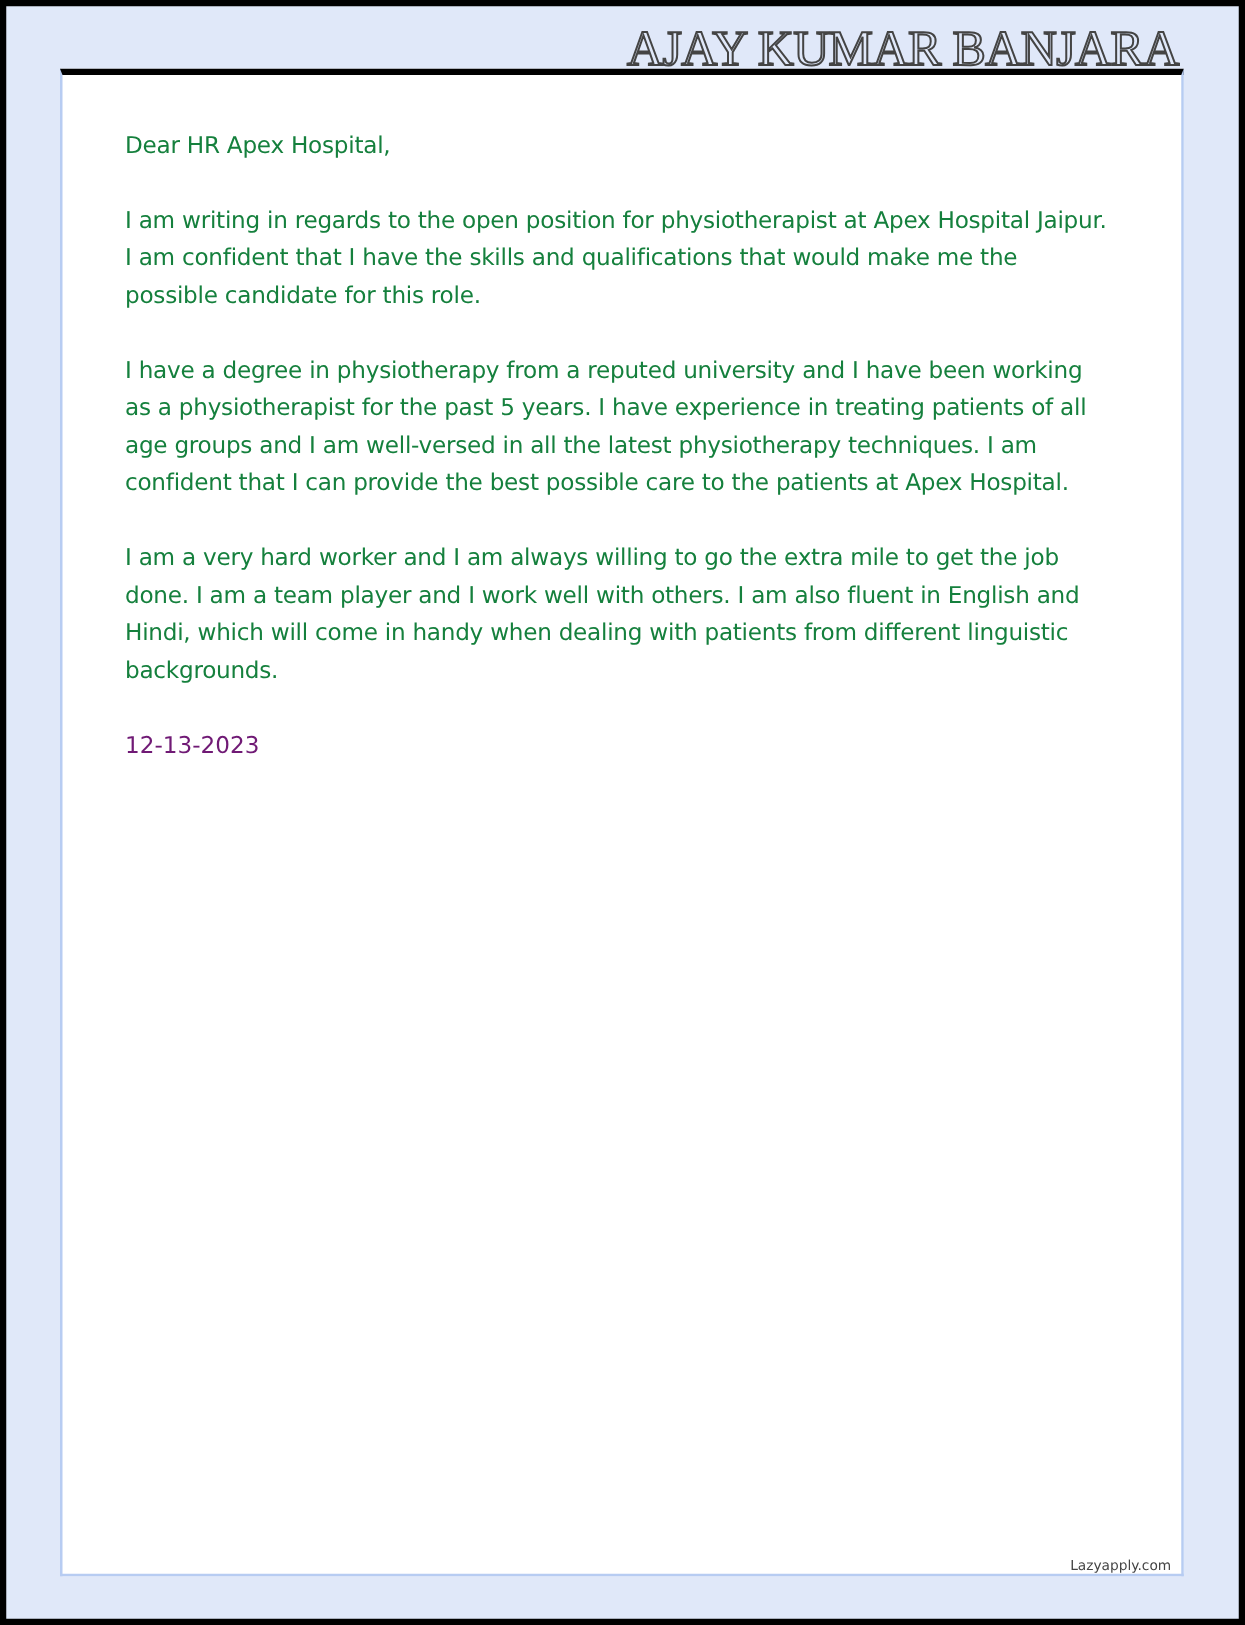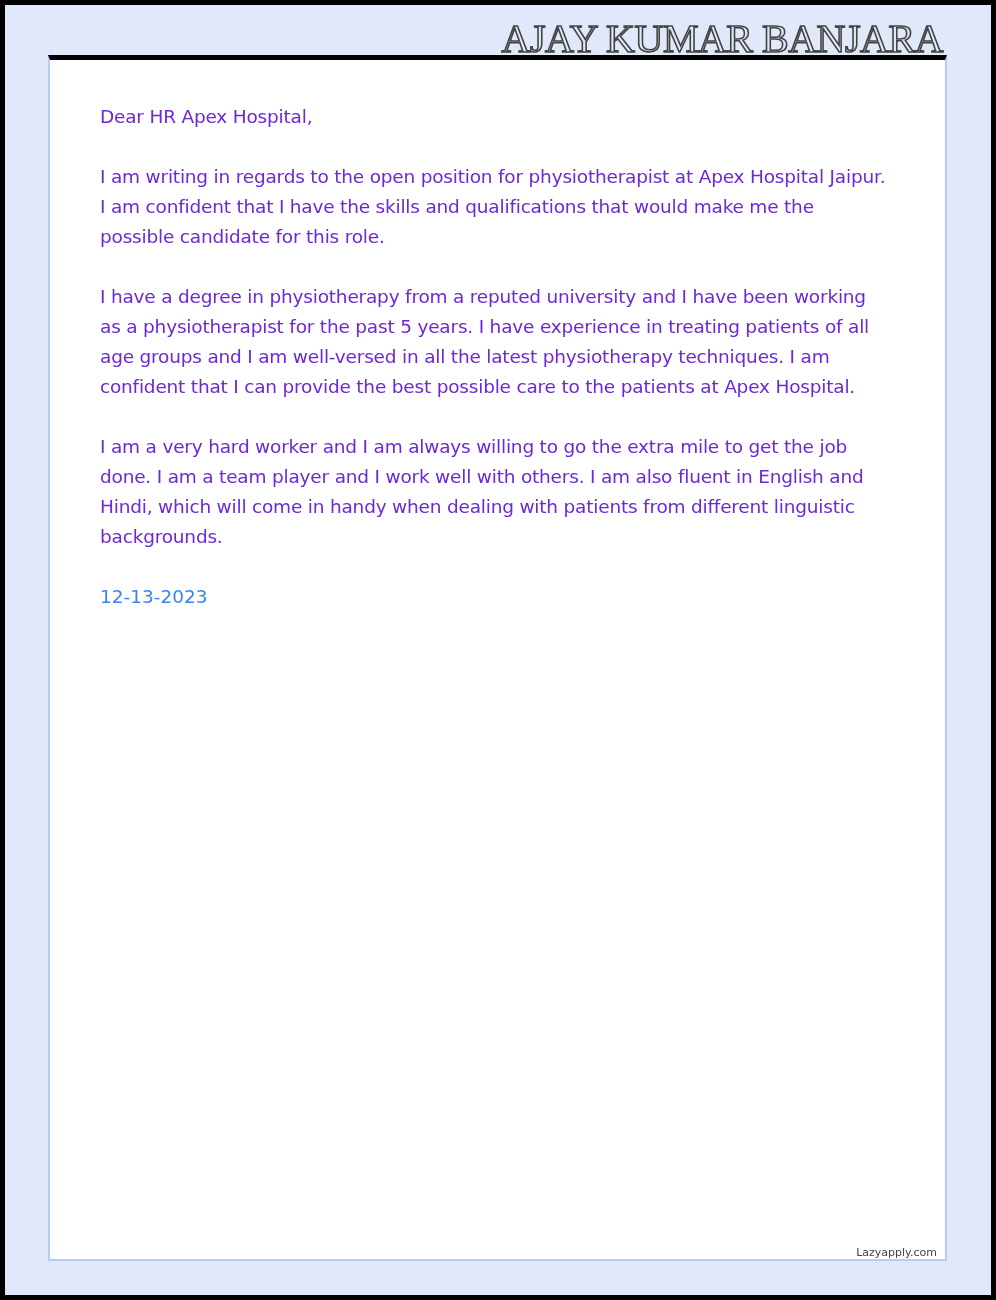--- a/index.html
+++ b/index.html
@@ -19,25 +19,25 @@
   }
   .card {
     position: absolute; left: 43px; top: 50px;
     width: 899px; height: 1206px; box-sizing: border-box;
     background: #fff;
     border-left: 2px solid #b7ccf2; border-right: 2px solid #b7ccf2; border-bottom: 2px solid #b7ccf2;
     border-top: 5px solid #000;
   }
   .body { position: absolute; left: 50px; top: 42px; width: 800px; }
   .body p {
-    margin: 0 10px 30px 0; font-size: 18.5px; line-height: 30px; color: #6d28d9;
+    margin: 0 10px 30px 0; font-size: 18.5px; line-height: 30px; color: #15803d;
     letter-spacing: -0.2px;
   }
   .body p.last { margin-bottom: 10px; }
-  .date { font-size: 18.5px; line-height: 30px; color: #3b82f6; }
+  .date { font-size: 18.5px; line-height: 30px; color: #701a75; }
   .footer {
     position: absolute; right: 8px; bottom: 0px;
     font-size: 11px; color: #444;
   }
 </style>
 </head>
 <body>
 
 <h1 class="name">AJAY KUMAR BANJARA</h1>
 

